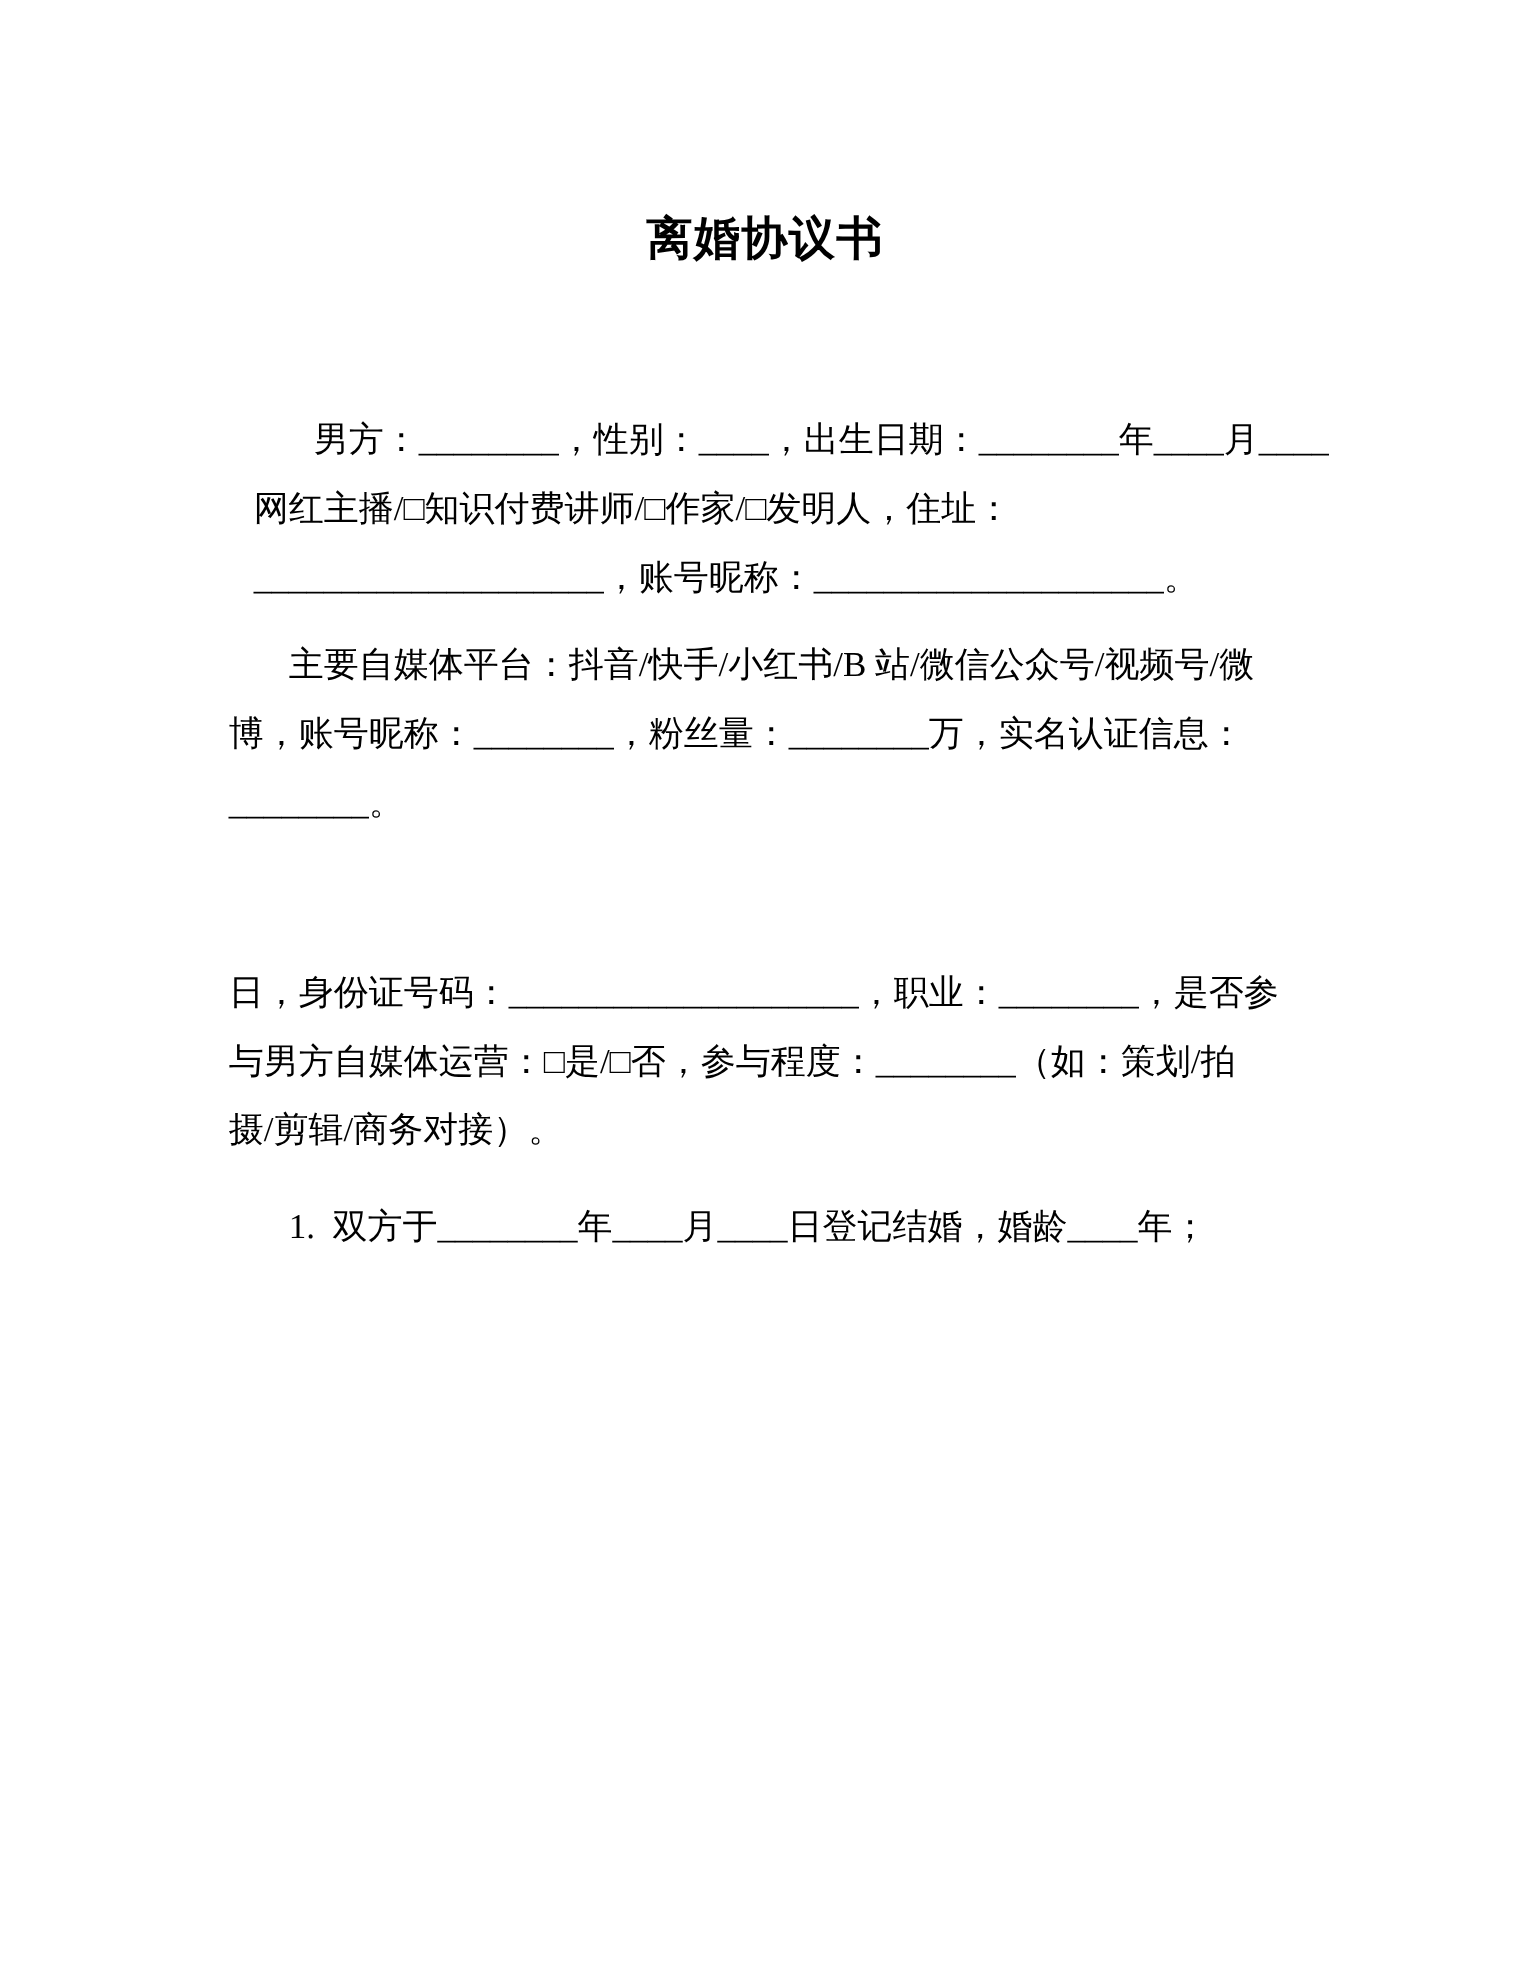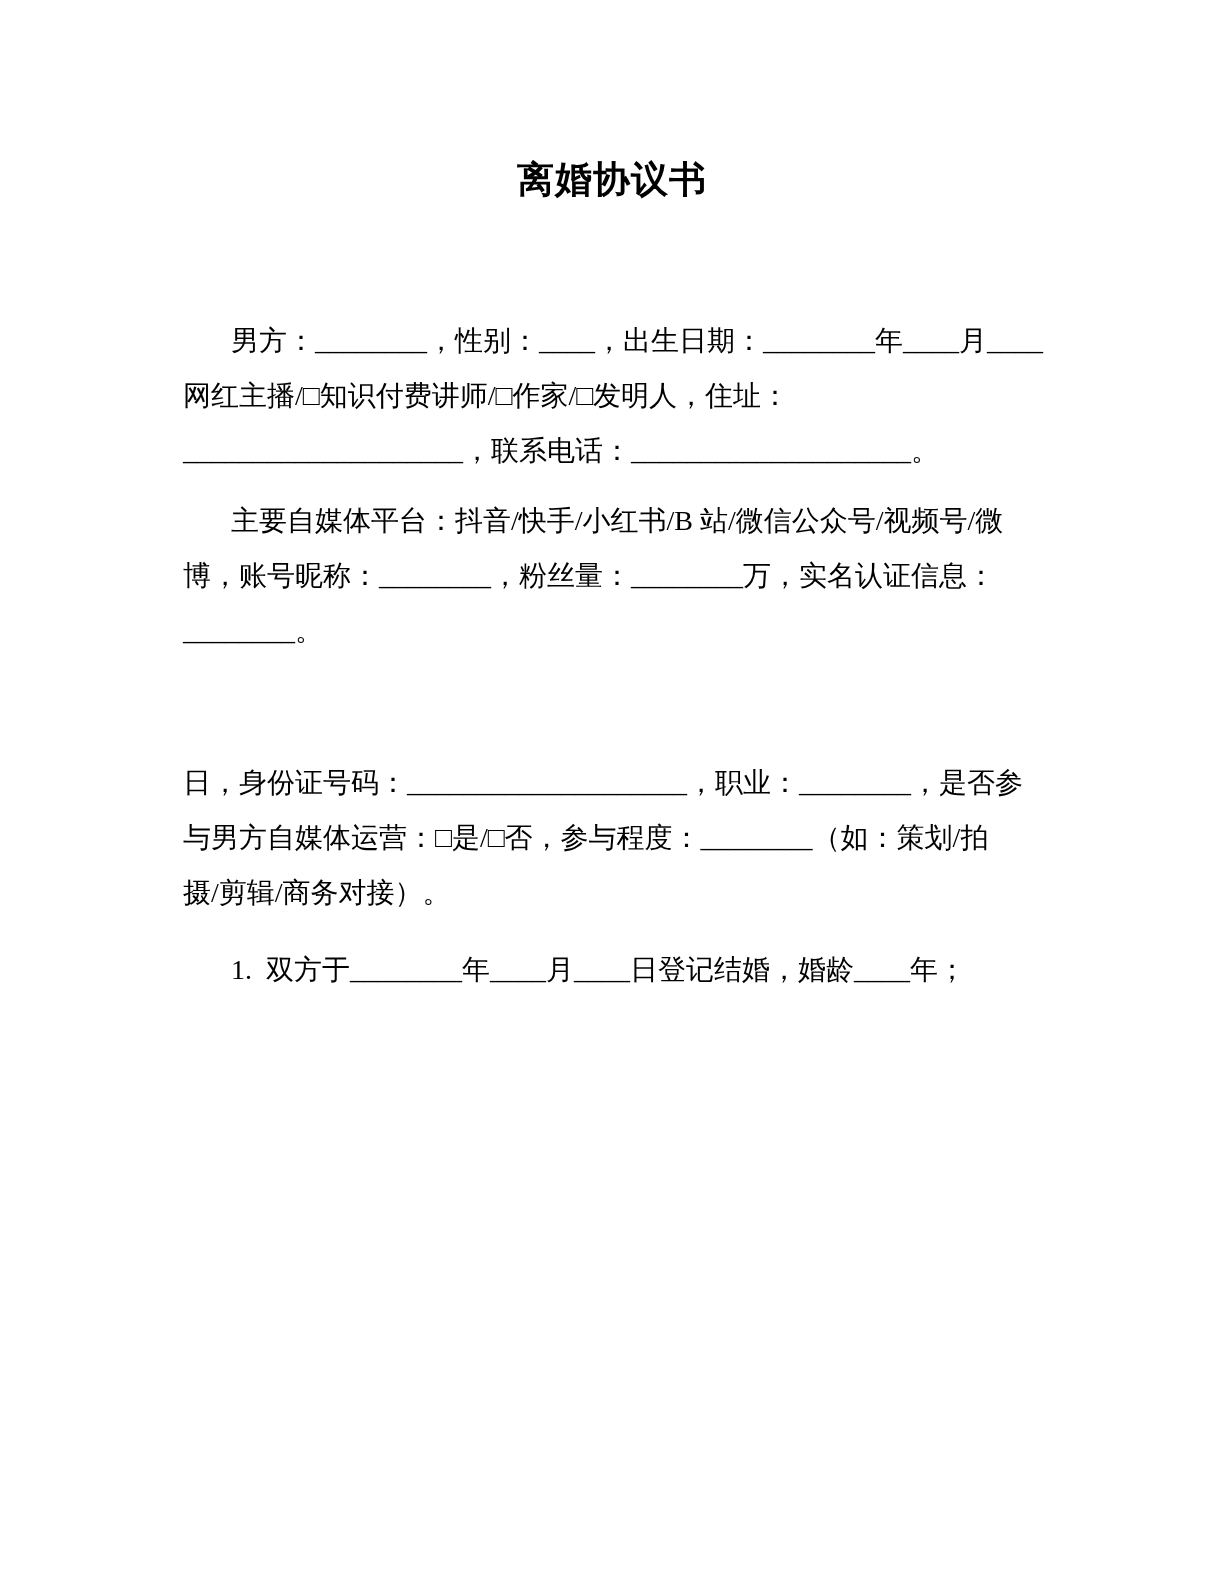--- a/index.html
+++ b/index.html
@@ -12,60 +12,60 @@
     width: 1224px;
     height: 1584px;
     background: #ffffff;
     color: #000000;
     font-family: "Liberation Serif", "DejaVu Serif", serif;
     overflow: hidden;
   }
   .content {
     position: absolute;
     left: 183px;
-    top: 4px;
+    top: 16px;
     width: 858px;
   }
   .doc-title {
     margin-top: 148px;
     text-align: center;
     font-size: 37px;
     font-weight: bold;
     line-height: 55px;
     letter-spacing: 1px;
   }
   .line {
     font-size: 28px;
     line-height: 55px;
     white-space: pre;
     text-align: left;
   }
   .indent {
     text-indent: 48px;
   }
   .subtitle      { margin-top: 57px;  }
-  .para-male     { margin-top: 106px; }
+  .para-male     { margin-top: 106px; margin-left: 20px; }
   .para-platform { margin-top: 15px;  }
   .para-female   { margin-top: 97px;  }
   .para-whereas  { margin-top: 103px; }
   .para-item     { margin-top: 22px;  }
 </style>
 </head>
 <body>
 
 <div class="page">
   <div class="content">
 
     <div class="doc-title">离婚协议书</div>
 
 
     <div class="para-male">
       <div class="line indent">男方：________，性别：____，出生日期：________年____月____</div>
       <div class="line">网红主播/□知识付费讲师/□作家/□发明人，住址：</div>
-      <div class="line">____________________，联系电话：____________________。</div>
+      <div class="line">____________________，账号昵称：____________________。</div>
     </div>
 
     <div class="para-platform">
       <div class="line indent">主要自媒体平台：抖音/快手/小红书/B 站/微信公众号/视频号/微</div>
       <div class="line">博，账号昵称：________，粉丝量：________万，实名认证信息：</div>
       <div class="line">________。</div>
     </div>
 
     <div class="para-female">
       <div class="line">日，身份证号码：____________________，职业：________，是否参</div>

